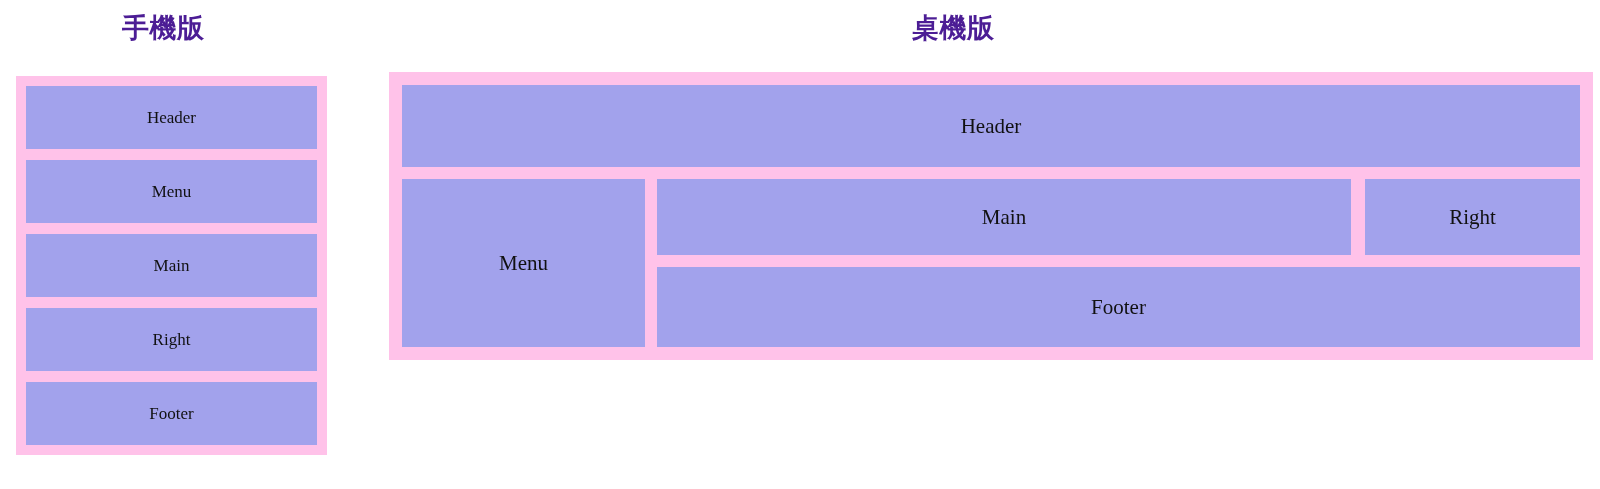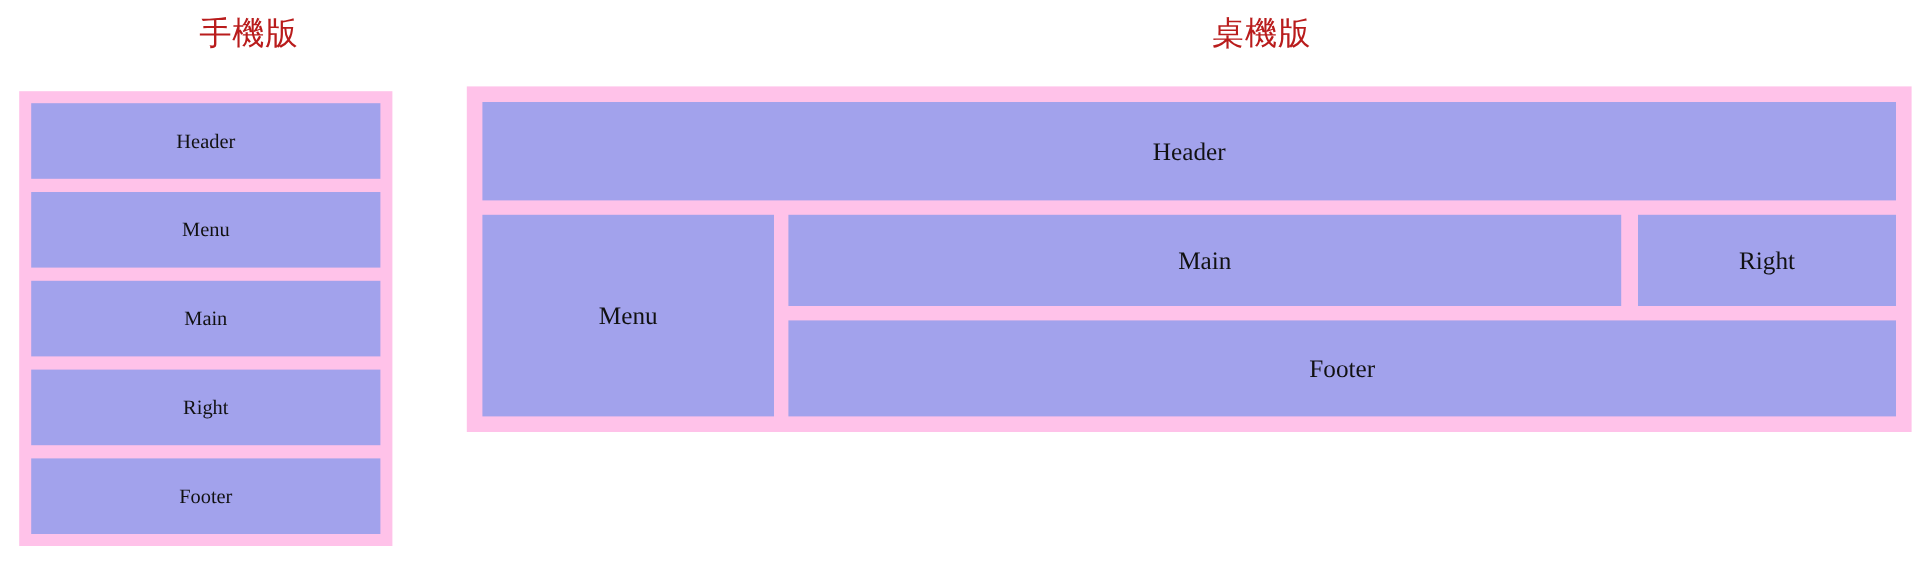--- a/index.html
+++ b/index.html
@@ -11,29 +11,28 @@
     width: 1600px;
     height: 489px;
     position: relative;
     font-family: "Liberation Serif", "DejaVu Serif", serif;
     overflow: hidden;
   }
 
   .heading {
     position: absolute;
     font-family: "Liberation Sans", "DejaVu Sans", sans-serif;
-    font-weight: normal;
+    font-weight: bold;
     font-size: 27px;
-    color: #b91c1c;
+    color: #4c1d95;
     white-space: nowrap;
     letter-spacing: 0.5px;
-    margin-left: 44px;
   }
   #mobile-heading { left: 122px; top: 10px; }
-  #desktop-heading { left: 966px; top: 10px; }
+  #desktop-heading { left: 912px; top: 10px; }
 
   
   .mobile-frame {
     position: absolute;
     left: 16px;
     top: 76px;
     width: 311px;
     height: 379px;
     background: #ffc2e9;
     padding: 10px;

